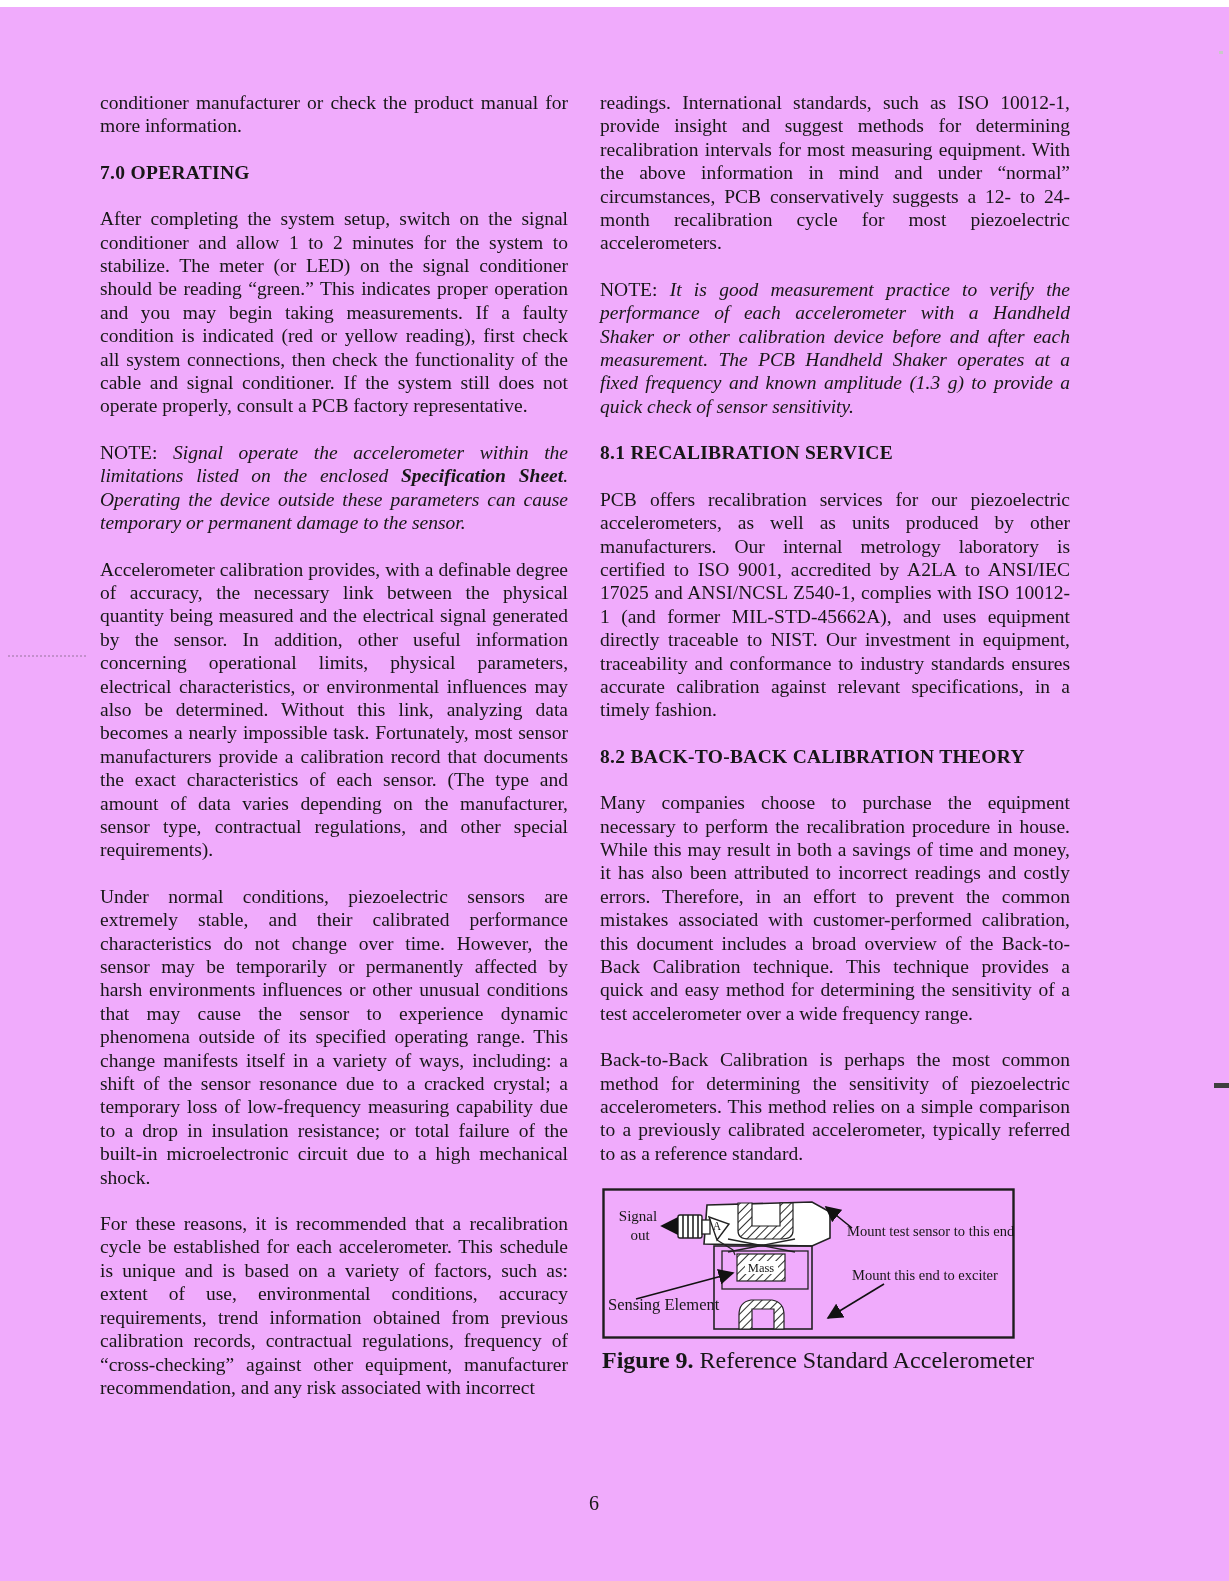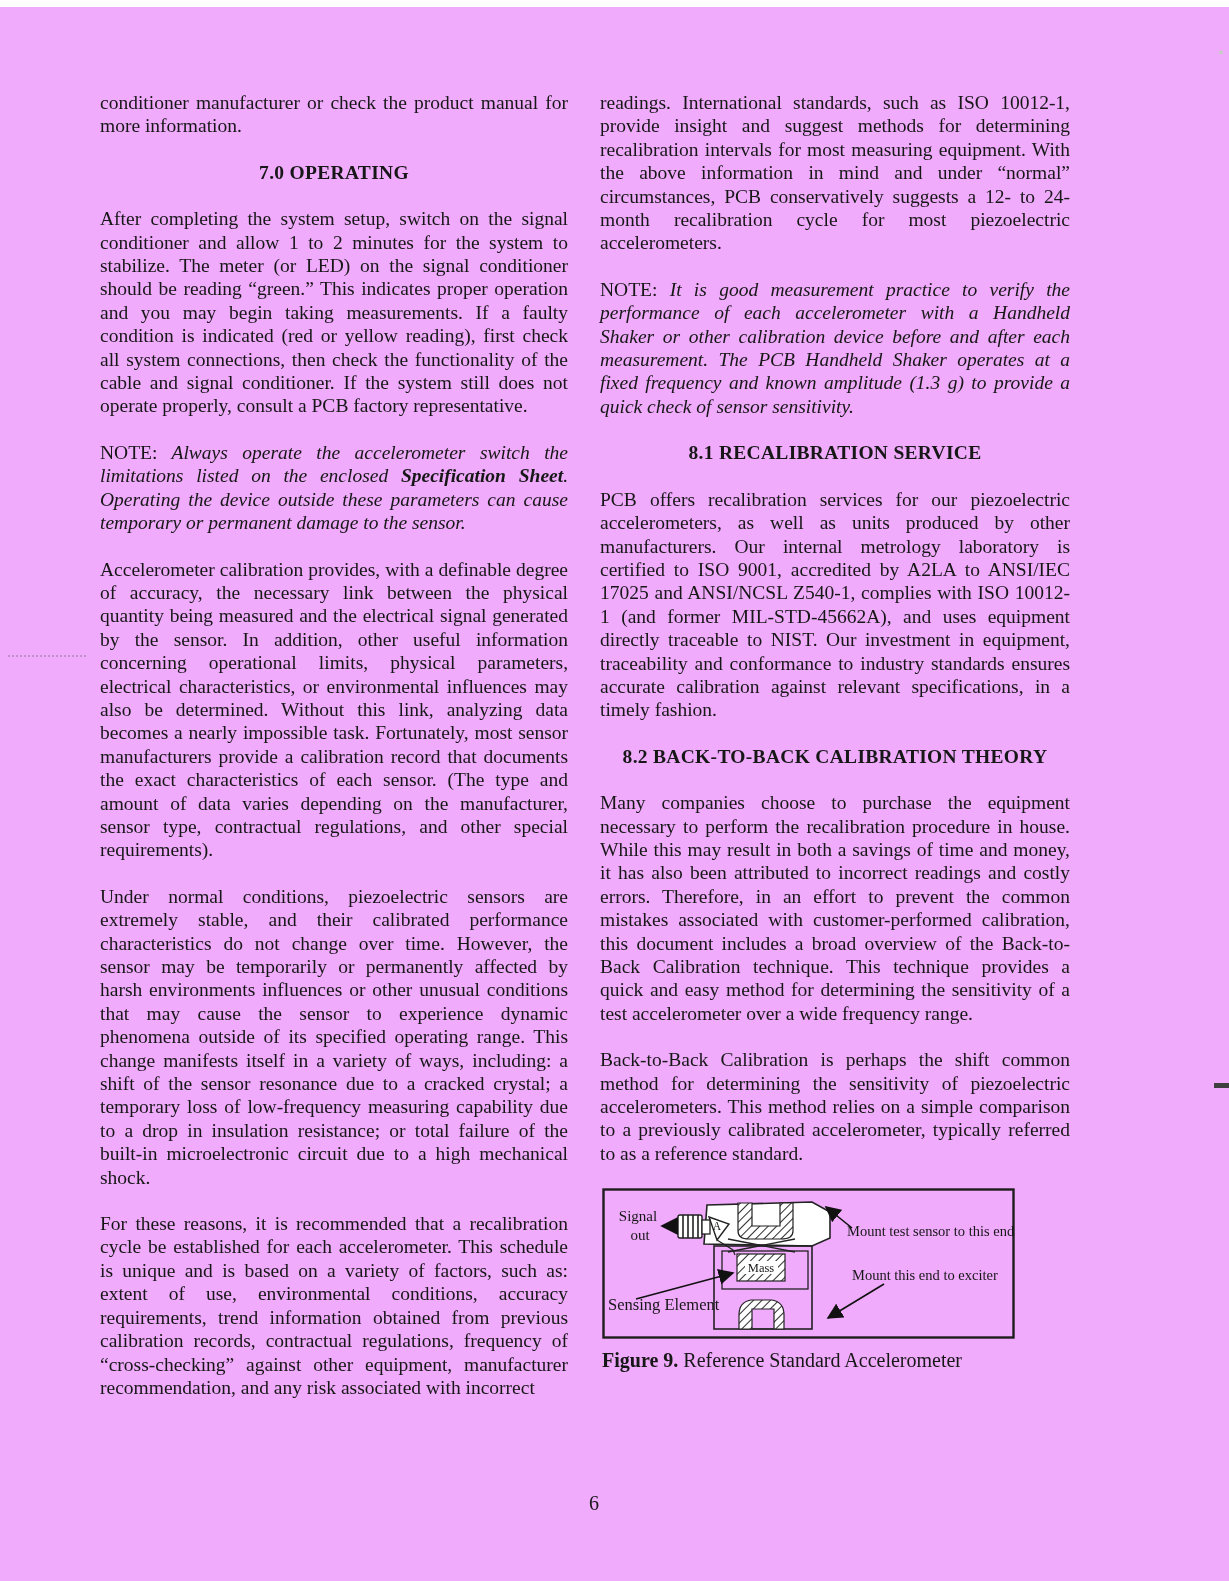--- a/index.html
+++ b/index.html
@@ -6,60 +6,60 @@
   .page{
     position:relative;width:1229px;height:1581px;background:#f0abfc;overflow:hidden;
     font-family:"Liberation Serif","DejaVu Serif",serif;color:#171717;margin-top:7px;
   }
   .col{position:absolute;top:84px;font-size:19.5px;line-height:23.4px;text-align:justify;}
   .col-left{left:100px;width:468px;}
   .col-right{left:600px;width:470px;}
   .block{margin:0 0 23px 0;}
   p.block{text-align:justify;}
   h2.block{font-size:19.5px;line-height:23.4px;font-weight:bold;margin:0 0 23px 0;
-    text-align:center;letter-spacing:0.3px;}
+    text-align:left;letter-spacing:0.3px;}
   .note{font-style:italic;}
   .note .note-prefix{font-style:normal;font-weight:normal;}
   .note .note-strong{font-weight:bold;}
   .figure{margin:8px 0 0 2px;}
   .figure-box{width:413px;height:151px;position:relative;}
-  .figure-caption{font-size:20px;line-height:24px;margin:9px 0 23px 0;text-align:left;}
+  .figure-caption{font-size:24px;line-height:24px;margin:9px 0 23px 0;text-align:left;}
   .figure-caption .cap-bold{font-weight:bold;}
   .page-number{position:absolute;left:589px;top:1485px;font-size:20px;}
   
   .scan-bar-bottom{position:absolute;left:0;right:0;bottom:0;height:6px;background:#0a0a0a;}
   .speck{position:absolute;}
   .edge-dash{position:absolute;left:1214px;top:1076px;width:15px;height:5px;background:#3f3f3f;}
   .dust-line{position:absolute;left:8px;top:648px;width:78px;border-top:2px dotted rgba(60,60,60,0.25);}
   .corner-speck{position:absolute;left:1219px;top:44px;width:4px;height:3px;background:#c9c9c9;}
   svg text{font-family:"Liberation Serif","DejaVu Serif",serif;fill:#171717;}
 </style>
 </head>
 <body>
 
 <div class="page">
 
   <div class="col col-left">
     <p class="block">conditioner manufacturer or check the product manual for more information.</p>
     <h2 class="block">7.0 OPERATING</h2>
     <p class="block">After completing the system setup, switch on the signal conditioner and allow 1 to 2 minutes for the system to stabilize. The meter (or LED) on the signal conditioner should be reading “green.” This indicates proper operation and you may begin taking measurements. If a faulty condition is indicated (red or yellow reading), first check all system connections, then check the functionality of the cable and signal conditioner. If the system still does not operate properly, consult a PCB factory representative.</p>
-    <p class="block note"><span class="note-prefix">NOTE:</span><span> Always operate the accelerometer switch the limitations listed on the enclosed </span><span class="note-strong">Specification Sheet</span><span>. Operating the device outside these parameters can cause temporary or permanent damage to the sensor.</span></p>
+    <p class="block note"><span class="note-prefix">NOTE:</span><span> Signal operate the accelerometer within the limitations listed on the enclosed </span><span class="note-strong">Specification Sheet</span><span>. Operating the device outside these parameters can cause temporary or permanent damage to the sensor.</span></p>
     <p class="block">Accelerometer calibration provides, with a definable degree of accuracy, the necessary link between the physical quantity being measured and the electrical signal generated by the sensor. In addition, other useful information concerning operational limits, physical parameters, electrical characteristics, or environmental influences may also be determined. Without this link, analyzing data becomes a nearly impossible task. Fortunately, most sensor manufacturers provide a calibration record that documents the exact characteristics of each sensor. (The type and amount of data varies depending on the manufacturer, sensor type, contractual regulations, and other special requirements).</p>
     <p class="block">Under normal conditions, piezoelectric sensors are extremely stable, and their calibrated performance characteristics do not change over time. However, the sensor may be temporarily or permanently affected by harsh environments influences or other unusual conditions that may cause the sensor to experience dynamic phenomena outside of its specified operating range. This change manifests itself in a variety of ways, including: a shift of the sensor resonance due to a cracked crystal; a temporary loss of low-frequency measuring capability due to a drop in insulation resistance; or total failure of the built-in microelectronic circuit due to a high mechanical shock.</p>
     <p class="block">For these reasons, it is recommended that a recalibration cycle be established for each accelerometer. This schedule is unique and is based on a variety of factors, such as: extent of use, environmental conditions, accuracy requirements, trend information obtained from previous calibration records, contractual regulations, frequency of “cross-checking” against other equipment, manufacturer recommendation, and any risk associated with incorrect</p>
   </div>
 
   <div class="col col-right">
     <p class="block">readings. International standards, such as ISO 10012-1, provide insight and suggest methods for determining recalibration intervals for most measuring equipment. With the above information in mind and under “normal” circumstances, PCB conservatively suggests a 12- to 24-month recalibration cycle for most piezoelectric accelerometers.</p>
     <p class="block note"><span class="note-prefix">NOTE:</span><span> It is good measurement practice to verify the performance of each accelerometer with a Handheld Shaker or other calibration device before and after each measurement. The PCB Handheld Shaker operates at a fixed frequency and known amplitude (1.3 g) to provide a quick check of sensor sensitivity.</span></p>
     <h2 class="block">8.1 RECALIBRATION SERVICE</h2>
     <p class="block">PCB offers recalibration services for our piezoelectric accelerometers, as well as units produced by other manufacturers. Our internal metrology laboratory is certified to ISO 9001, accredited by A2LA to ANSI/IEC 17025 and ANSI/NCSL Z540-1, complies with ISO 10012-1 (and former MIL-STD-45662A), and uses equipment directly traceable to NIST. Our investment in equipment, traceability and conformance to industry standards ensures accurate calibration against relevant specifications, in a timely fashion.</p>
     <h2 class="block">8.2 BACK-TO-BACK CALIBRATION THEORY</h2>
     <p class="block">Many companies choose to purchase the equipment necessary to perform the recalibration procedure in house. While this may result in both a savings of time and money, it has also been attributed to incorrect readings and costly errors. Therefore, in an effort to prevent the common mistakes associated with customer-performed calibration, this document includes a broad overview of the Back-to-Back Calibration technique. This technique provides a quick and easy method for determining the sensitivity of a test accelerometer over a wide frequency range.</p>
-    <p class="block">Back-to-Back Calibration is perhaps the shift common method for determining the sensitivity of piezoelectric accelerometers. This method relies on a simple comparison to a previously calibrated accelerometer, typically referred to as a reference standard.</p>
+    <p class="block">Back-to-Back Calibration is perhaps the most common method for determining the sensitivity of piezoelectric accelerometers. This method relies on a simple comparison to a previously calibrated accelerometer, typically referred to as a reference standard.</p>
 
     <div class="figure">
       <div class="figure-box">
         <svg width="413" height="151" viewBox="0 0 413 151">
           <defs>
             <pattern id="hatch" width="6" height="6" patternUnits="userSpaceOnUse" patternTransform="rotate(45)">
               <rect width="6" height="6" fill="#ffffff"></rect>
               <line x1="0" y1="0" x2="0" y2="6" stroke="#2c2c2c" stroke-width="2"></line>
             </pattern>
             <marker id="arw" viewBox="0 0 10 10" refX="9" refY="5" markerWidth="10" markerHeight="10" orient="auto-start-reverse">

